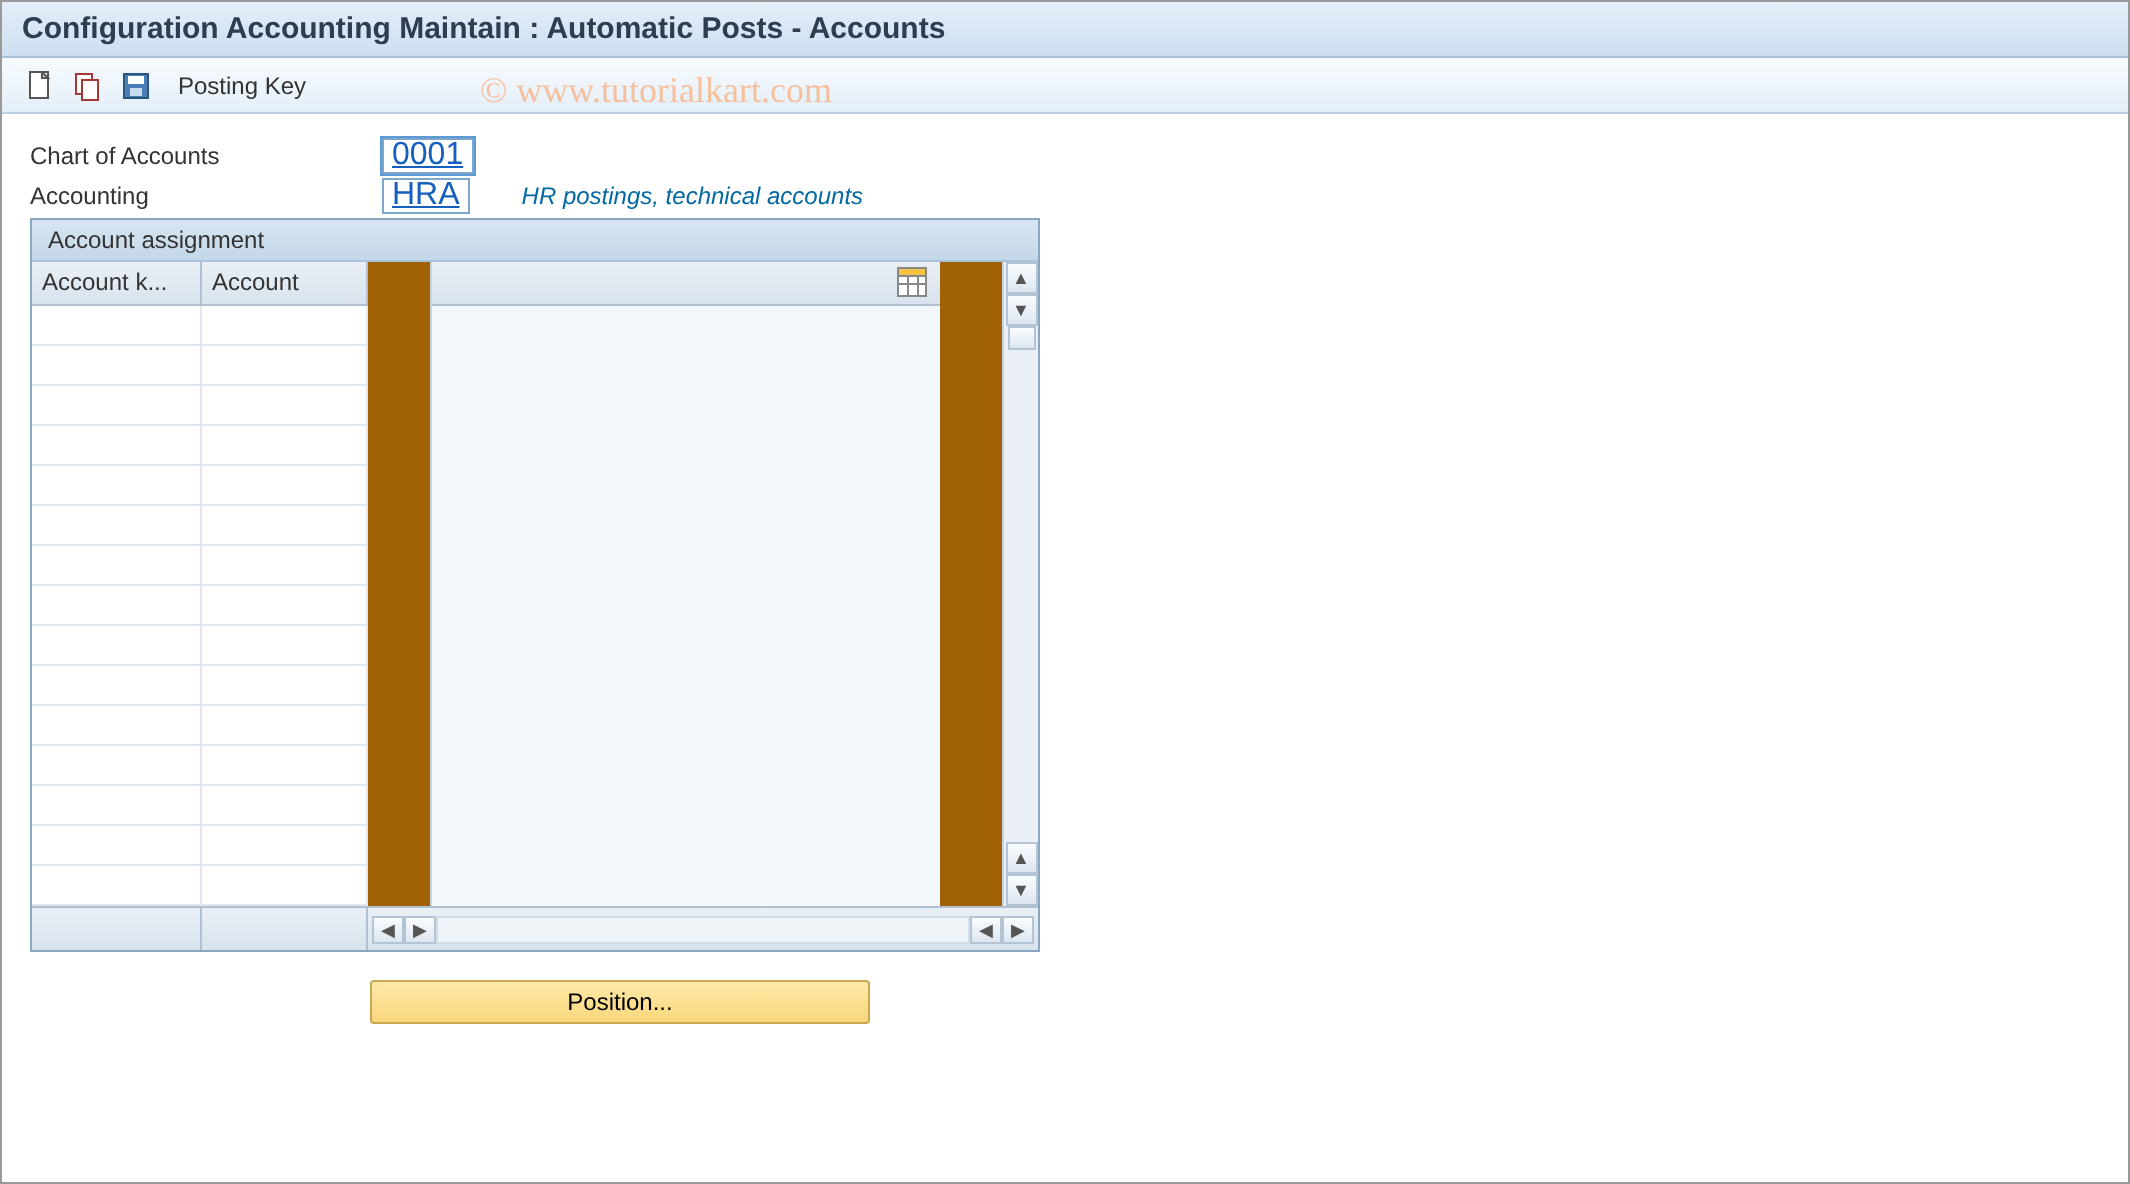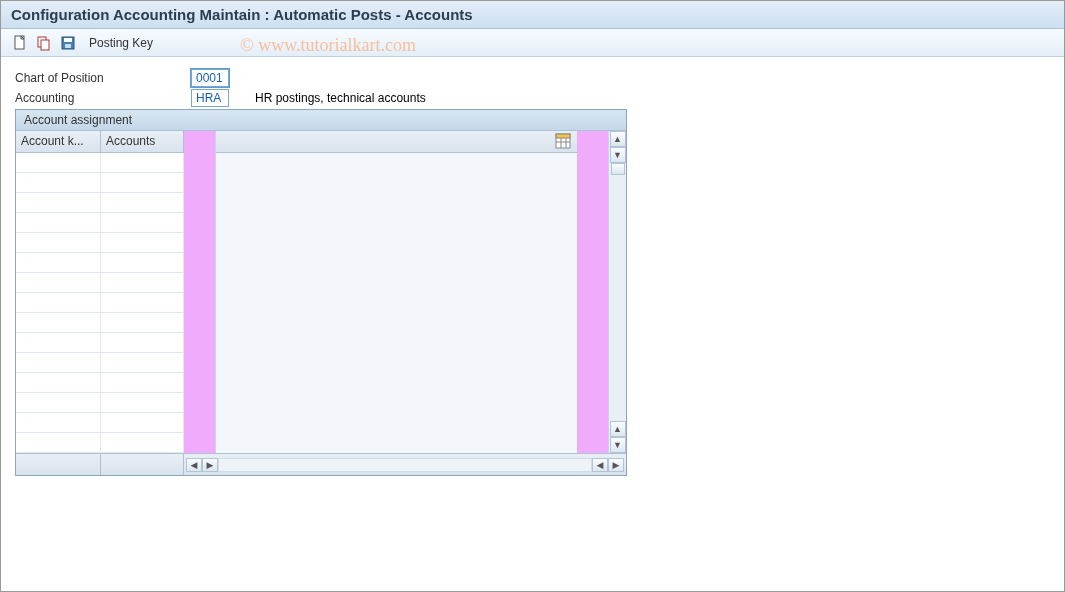--- a/index.html
+++ b/index.html
@@ -58,35 +58,35 @@
   gap: 6px;
   margin: 2px 0;
 }
 .field-label {
   width: 170px;
   font-size: 12px;
 }
 .field-box {
   border: 1px solid #7da6cc;
   background: #fff;
-  font-size: 12px;
+  font-size: 16px;
   color: #1560bd;
   padding: 1px 4px;
   font-family: Arial, sans-serif;
   min-width: 38px;
   text-align: left;
   height: 18px;
-  display: inline-flex; align-items: center;
+  display: inline-flex; align-items: center; text-decoration: underline;
 }
 .field-box.focused { outline: 1px solid #5b9bd5; }
-.field-desc { margin-left: 20px; color: #000000; }
+.field-desc { margin-left: 20px; color: #0369a1; font-style: italic; }
 .panel {
-  width: 612px;
+  width: 505px;
   border: 1px solid #8aa7c2;
-  background: #f0abfc;
+  background: #a16207;
 }
 .panel-title {
   background: linear-gradient(#d8e6f2,#c4d7e8);
   border-bottom: 1px solid #a9c1d9;
   padding: 3px 8px;
   font-size: 12px;
   color: #333;
 }
 .grid-wrap {
   display: flex;
@@ -208,36 +208,36 @@
       </svg>
   </span>
   <span class="tb-label">Posting Key</span>
 </div>
 
 <div class="watermark">© www.tutorialkart.com</div>
 
 <div class="content">
 
   <div class="field-row">
-    <span class="field-label">Chart of Position</span>
+    <span class="field-label">Chart of Accounts</span>
     <span class="field-box focused">0001</span>
   </div>
   <div class="field-row">
     <span class="field-label">Accounting</span>
     <span class="field-box">HRA</span>
     <span class="field-desc">HR postings, technical accounts</span>
   </div>
 
   <div class="panel">
     <div class="panel-title">Account assignment</div>
     <div class="grid-wrap">
       <div class="grid-left">
         <div class="grid-header">
           <div class="gh-cell" style="width:85px">Account k...</div>
-          <div class="gh-cell" style="width:83px">Accounts</div>
+          <div class="gh-cell" style="width:83px">Account</div>
         </div>
         <div class="grid-body">
           <div class="gb-row">
               <div class="gb-cell"></div>
               <div class="gb-cell"></div>
             </div>
           <div class="gb-row">
               <div class="gb-cell"></div>
               <div class="gb-cell"></div>
             </div>
@@ -323,14 +323,15 @@
       <div class="hscroll">
         <div class="sbtn">◀</div>
         <div class="sbtn">▶</div>
         <div class="strack"></div>
         <div class="sbtn">◀</div>
         <div class="sbtn">▶</div>
       </div>
     </div>
   </div>
 
+  <button class="position-btn">Position...</button>
 
 </div>
 
 </body></html>

